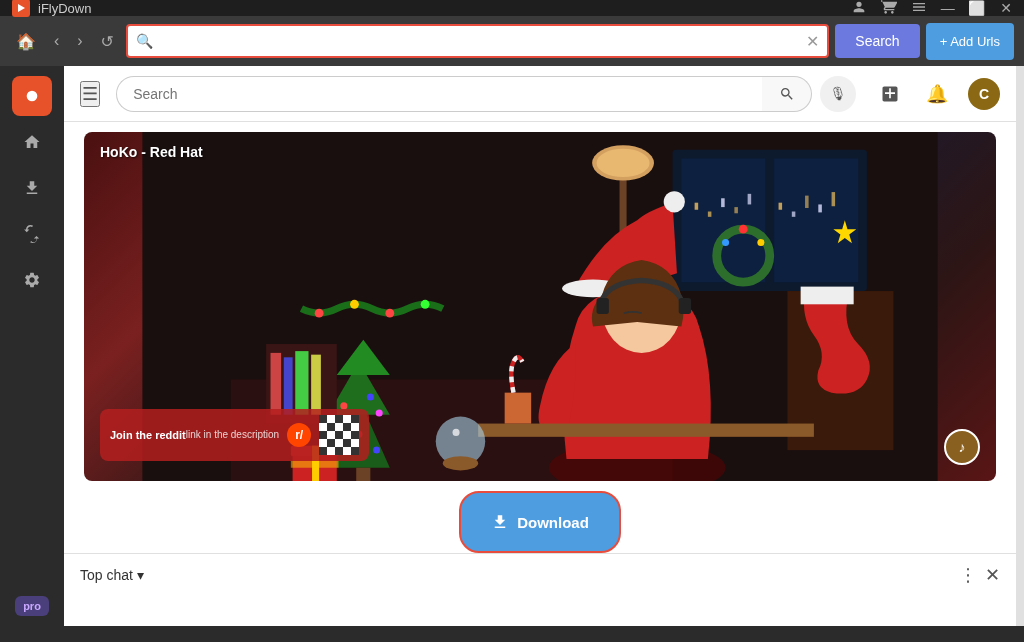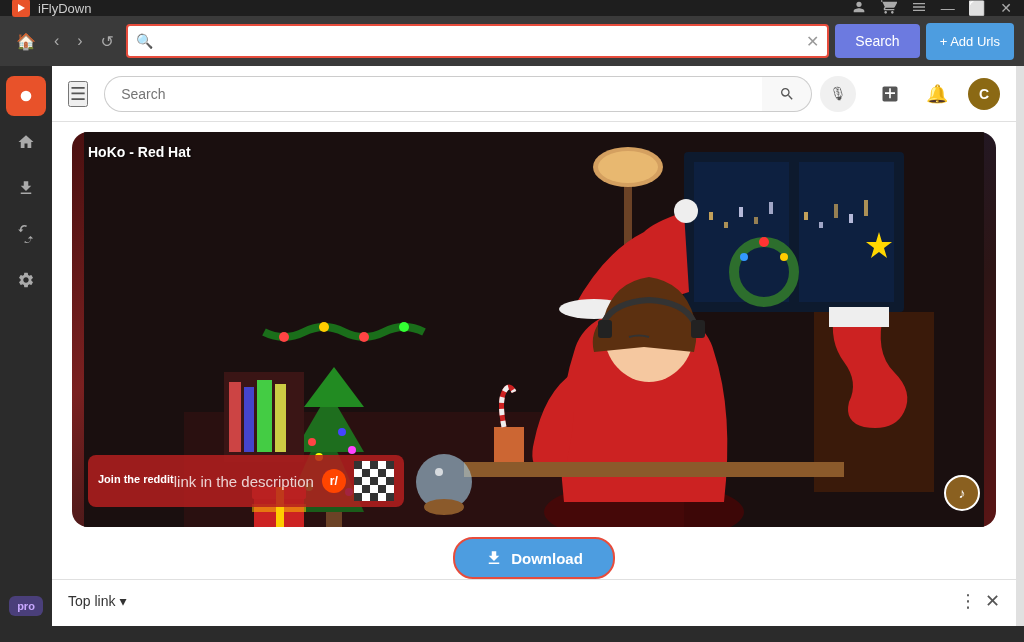--- a/index.html
+++ b/index.html
@@ -31,21 +31,21 @@
     }
     .add-urls-btn {
       background: #4d9de0; color: white; border: none; border-radius: 4px; padding: 0 14px; height: 37px; cursor: pointer; font-size: 13px; font-weight: 500; white-space: nowrap;
     }
 
     
     .main-layout { display: flex; height: calc(642px - 32px - 50px); }
 
     
     .sidebar {
-      width: 52px; background: #2b2b2b; display: flex; flex-direction: column; align-items: center; padding: 10px 0; gap: 6px;
+      width: 64px; background: #2b2b2b; display: flex; flex-direction: column; align-items: center; padding: 10px 0; gap: 6px;
     }
     .sidebar-icon { width: 40px; height: 40px; display: flex; align-items: center; justify-content: center; border-radius: 8px; cursor: pointer; color: #aaa; font-size: 20px; }
     .sidebar-icon-orange { background: #e8522a; color: white !important; }
     .sidebar-spacer { flex: 1; }
     .sidebar-pro { background: #4a3f7a; color: #c8a8ff; font-size: 11px; font-weight: bold; border-radius: 6px; padding: 4px 8px; cursor: pointer; }
 
     
     .browser-content { flex: 1; background: #fff; overflow: hidden; position: relative; }
 
     
@@ -63,22 +63,22 @@
     .yt-search-btn { background: #f8f8f8; border: 1px solid #ccc; border-left: none; border-radius: 0 20px 20px 0; width: 50px; height: 36px; cursor: pointer; display: flex; align-items: center; justify-content: center; color: #555; }
     .yt-mic-btn { margin-left: 8px; width: 36px; height: 36px; background: #f0f0f0; border-radius: 50%; border: none; cursor: pointer; display: flex; align-items: center; justify-content: center; color: #555; }
     .yt-header-actions { display: flex; align-items: center; gap: 12px; }
     .yt-action-btn { background: none; border: none; cursor: pointer; color: #555; font-size: 18px; width: 36px; height: 36px; display: flex; align-items: center; justify-content: center; border-radius: 50%; }
     .yt-avatar { width: 32px; height: 32px; background: #8b6914; border-radius: 50%; display: flex; align-items: center; justify-content: center; color: white; font-size: 14px; font-weight: bold; cursor: pointer; }
 
     
     .video-container { padding: 10px 20px 0; }
     .video-thumb {
       width: 100%; max-height: 420px; background: linear-gradient(135deg, #4a1010 0%, #7a2020 20%, #2a1515 40%, #1a1a2e 60%, #2d1515 80%, #5a1515 100%);
-      border-radius: 16px; position: relative; overflow: hidden; display: flex; align-items: center; justify-content: center;
-      height: 395px;
+      border-radius: 8px; position: relative; overflow: hidden; display: flex; align-items: center; justify-content: center;
+      height: 349px;
     }
     .video-title-overlay {
       position: absolute; top: 12px; left: 16px; color: white; font-size: 14px; font-weight: 600; text-shadow: 1px 1px 2px rgba(0,0,0,0.7);
     }
     
     .scene-bg {
       width: 100%; height: 100%; position: absolute; top: 0; left: 0;
     }
     .reddit-banner {
       position: absolute; bottom: 20px; left: 16px; background: rgba(180,30,30,0.85); border-radius: 8px; padding: 6px 10px; display: flex; align-items: center; gap: 8px;
@@ -86,21 +86,21 @@
     .reddit-icon { width: 24px; height: 24px; background: #ff4500; border-radius: 50%; display: flex; align-items: center; justify-content: center; color: white; font-size: 12px; font-weight: bold; }
     .qr-code { width: 40px; height: 40px; background: #fff; display: grid; grid-template-columns: repeat(5,1fr); }
     .qr-cell { background: #333; }
     .qr-cell.w { background: #fff; }
     .channel-avatar { position: absolute; bottom: 16px; right: 16px; width: 36px; height: 36px; border-radius: 50%; background: #8a6020; border: 2px solid #fff; display: flex; align-items: center; justify-content: center; color: white; font-size: 14px; }
 
     
     .download-btn-wrap { display: flex; justify-content: center; margin-top: 10px; }
     .download-btn {
       background: #4d9de0; color: white; border: 2px solid #e74c3c; border-radius: 20px;
-      padding: 10px 30px; font-size: 15px; font-weight: 600; cursor: pointer; display: flex; align-items: center; gap: 8px;
+      padding: 20px 30px; font-size: 15px; font-weight: 600; cursor: pointer; display: flex; align-items: center; gap: 8px;
     }
 
     
     .chat-area {
       display: flex; align-items: center; padding: 0 16px; height: 42px; border-top: 1px solid #e0e0e0; background: #fff; gap: 8px;
     }
     .top-chat-label { font-size: 14px; font-weight: 500; color: #333; display: flex; align-items: center; gap: 4px; cursor: pointer; }
     .chat-spacer { flex: 1; }
     .chat-action-btn { background: none; border: none; cursor: pointer; color: #555; font-size: 18px; }
 
@@ -309,21 +309,21 @@
 
           <circle cx="360" cy="350" r="28" fill="#a8d0e8" opacity="0.6"></circle>
           <ellipse cx="360" cy="375" rx="20" ry="8" fill="#8b5a2b"></ellipse>
           <circle cx="355" cy="340" r="4" fill="white" opacity="0.7"></circle>
         </svg>
         <div class="video-title-overlay">HoKo - Red Hat</div>
 
         <div class="reddit-banner">
           <div style="display:flex;">
             <span style="color:white;font-size:11px;font-weight:600;">Join the reddit</span>
-            <span style="color:rgba(255,255,255,0.8);font-size:15px;">link in the description</span>
+            <span style="color:rgba(255,255,255,0.8);font-size:10px;">link in the description</span>
           </div>
           <div class="reddit-icon">r/</div>
           <div class="qr-code">
             <div class="qr-cell"></div>
               <div class="qr-cell w"></div>
               <div class="qr-cell"></div>
               <div class="qr-cell w"></div>
               <div class="qr-cell"></div>
             <div class="qr-cell w"></div>
               <div class="qr-cell"></div>
@@ -355,21 +355,21 @@
           <svg width="18" height="18" fill="white" viewBox="0 0 24 24">
               <path d="M19 9h-4V3H9v6H5l7 7 7-7zM5 18v2h14v-2H5z"></path>
             </svg>
           <span>Download</span>
         </button>
       </div>
     </div>
 
     <div class="chat-area">
       <div class="top-chat-label">
-        <span>Top link</span>
+        <span>Top chat</span>
         <span>▾</span>
       </div>
       <div class="chat-spacer"></div>
       <button class="chat-action-btn">⋮</button>
       <button class="chat-action-btn">✕</button>
     </div>
 
   </div>
 
   <div class="scroll-track"></div>

